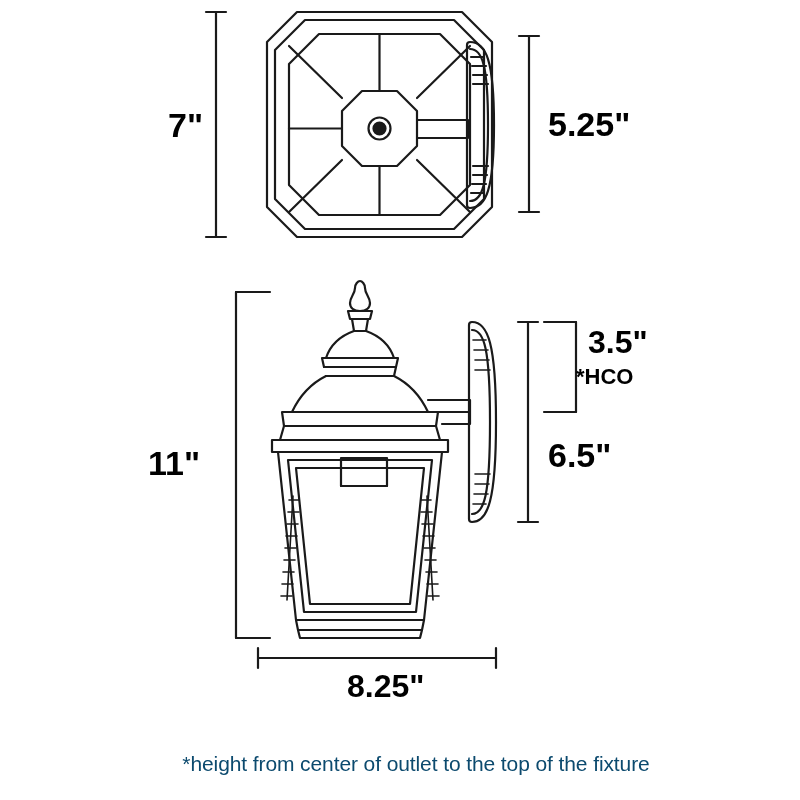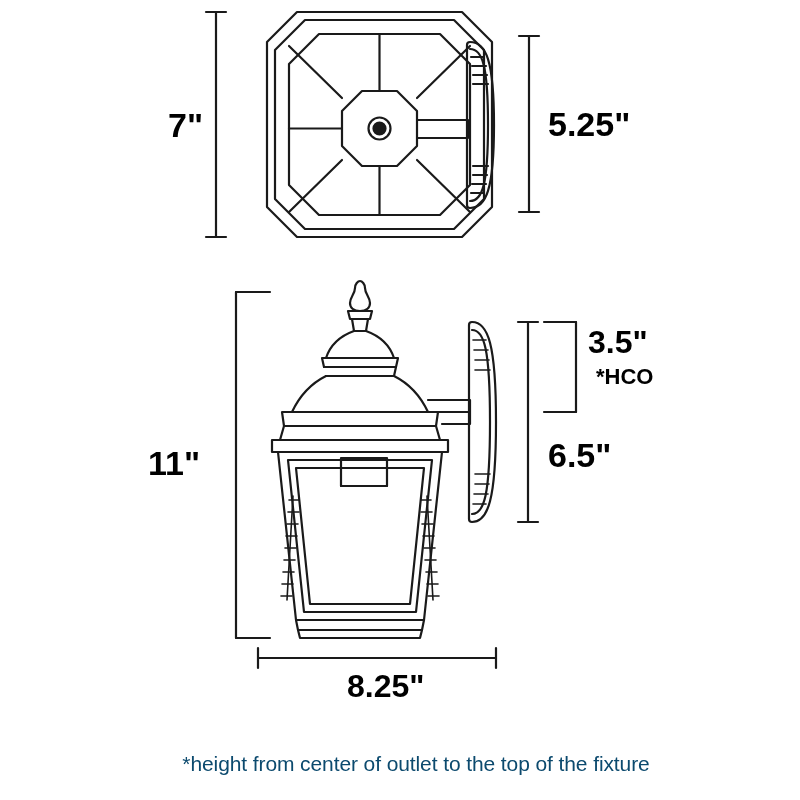--- a/index.html
+++ b/index.html
@@ -30,21 +30,21 @@
     position: absolute;
     font-family: "Liberation Sans", sans-serif;
     font-weight: 600;
     color: #000;
     white-space: nowrap;
     line-height: 1;
   }
   .lbl-7    { left: 168px; top: 108px;  font-size: 34px; }
   .lbl-525  { left: 548px; top: 107px;  font-size: 34px; }
   .lbl-35   { left: 588px; top: 326px;  font-size: 32px; }
-  .lbl-hco  { left: 596px; top: 366px;  font-size: 22px; font-weight: 600; }
+  .lbl-hco  { left: 576px; top: 366px;  font-size: 22px; font-weight: 600; }
   .lbl-65   { left: 548px; top: 438px;  font-size: 34px; }
   .lbl-11   { left: 148px; top: 446px;  font-size: 34px; }
   .lbl-825  { left: 347px; top: 670px;  font-size: 32px; }
   .footnote {
     position: absolute;
     left: 16px;
     top: 752px;
     width: 800px;
     text-align: center;
     font-size: 21px;

